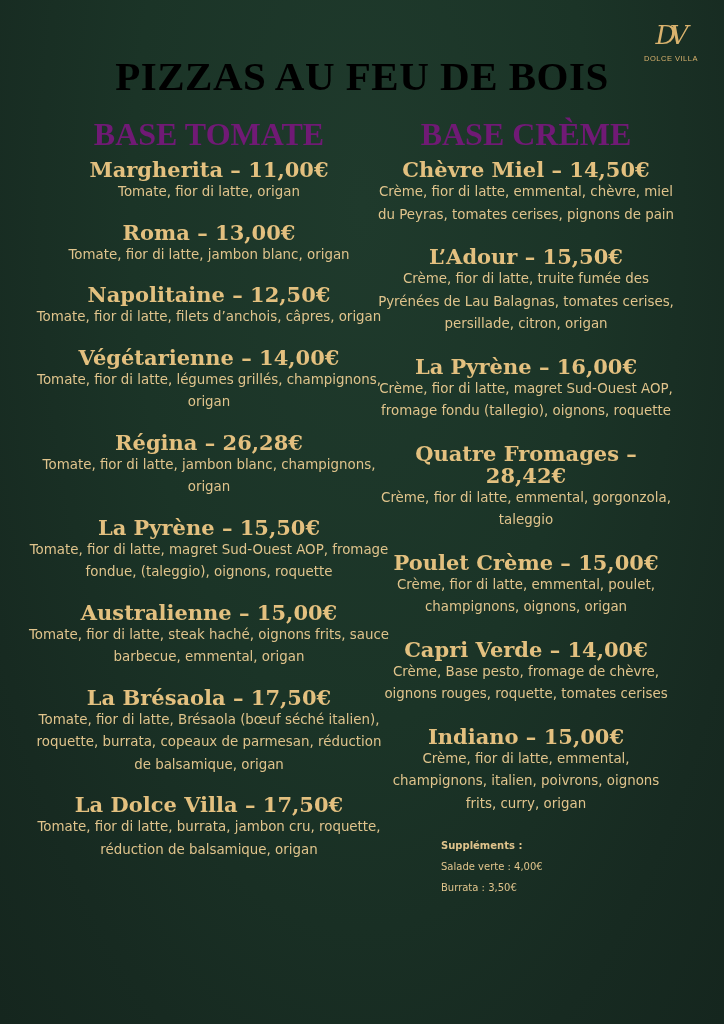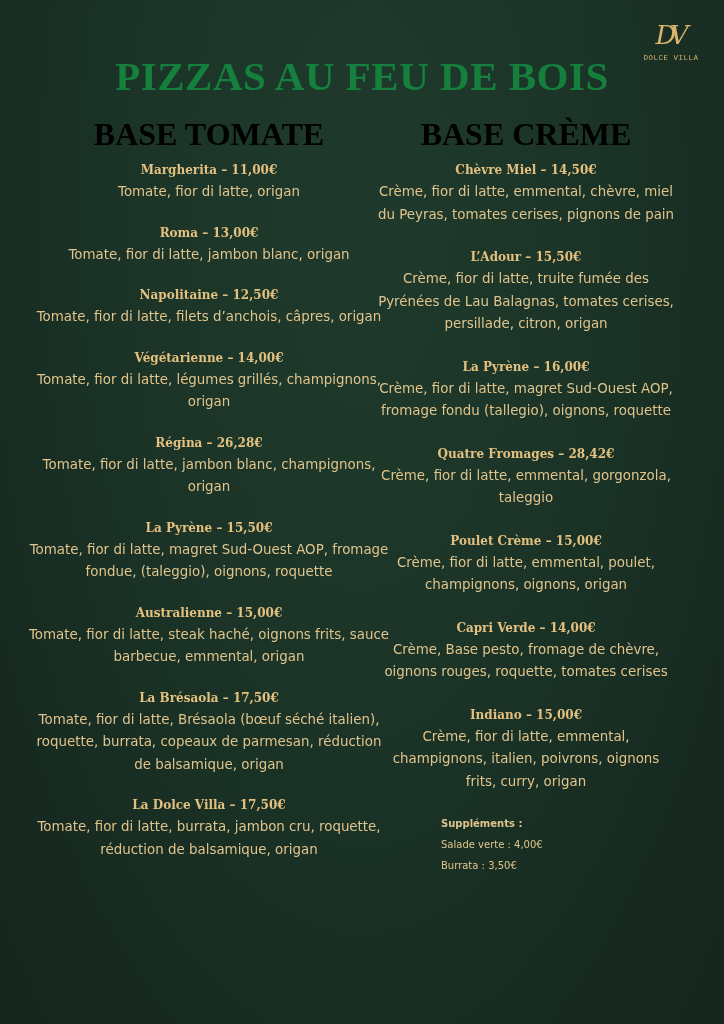--- a/index.html
+++ b/index.html
@@ -14,41 +14,41 @@
   .logo {
     position: absolute; left: 636px; top: 18px; width: 70px; height: 56px;
     text-align: center;
   }
   .logo-mono {
     font-family: "DejaVu Serif", serif; font-style: italic;
     font-size: 26px; color: #d9b26d; line-height: 34px; letter-spacing: -6px;
     display: block; margin-left: -4px;
   }
   .logo-text {
-    font-family: Liberation Mono, monospace; font-size: 7.5px; color: #d9b26d;
+    font-family: Liberation Sans, sans-serif; font-size: 7.5px; color: #d9b26d;
     letter-spacing: 0.5px; display: block; margin-top: 2px;
   }
   .title {
     position: absolute; left: 0; top: 52px; width: 724px; text-align: center;
     font-family: "Liberation Serif", serif; font-weight: bold;
-    font-size: 41px; color: #15803d; letter-spacing: 0.5px; line-height: 48px;
+    font-size: 41px; color: #000000; letter-spacing: 0.5px; line-height: 48px;
   }
   .col {
     position: absolute; top: 113px; text-align: center;
   }
   .col-left { left: 28px; width: 362px; }
   .col-right { left: 376px; width: 300px; }
   .col-head {
     font-family: "Liberation Serif", serif; font-weight: bold;
-    font-size: 32px; color: #000000; line-height: 42px; margin-bottom: 4px;
+    font-size: 32px; color: #701a75; line-height: 42px; margin-bottom: 4px;
   }
   .item { margin-bottom: 18px; }
   .item-name {
     font-family: "DejaVu Serif", serif; font-weight: bold;
-    font-size: 12px; color: #e3c07f; line-height: 22px;
+    font-size: 21px; color: #e3c07f; line-height: 22px;
   }
   .item-desc {
     font-family: "DejaVu Sans", sans-serif; font-size: 13.4px;
     color: #e0c48c; line-height: 22.5px;
   }
   .col-right .item { margin-bottom: 20px; }
   .supp {
     text-align: left; margin-left: 65px; margin-top: 6px;
     font-family: "DejaVu Sans", sans-serif; font-size: 10px; color: #e0c48c; line-height: 21px;
   }

